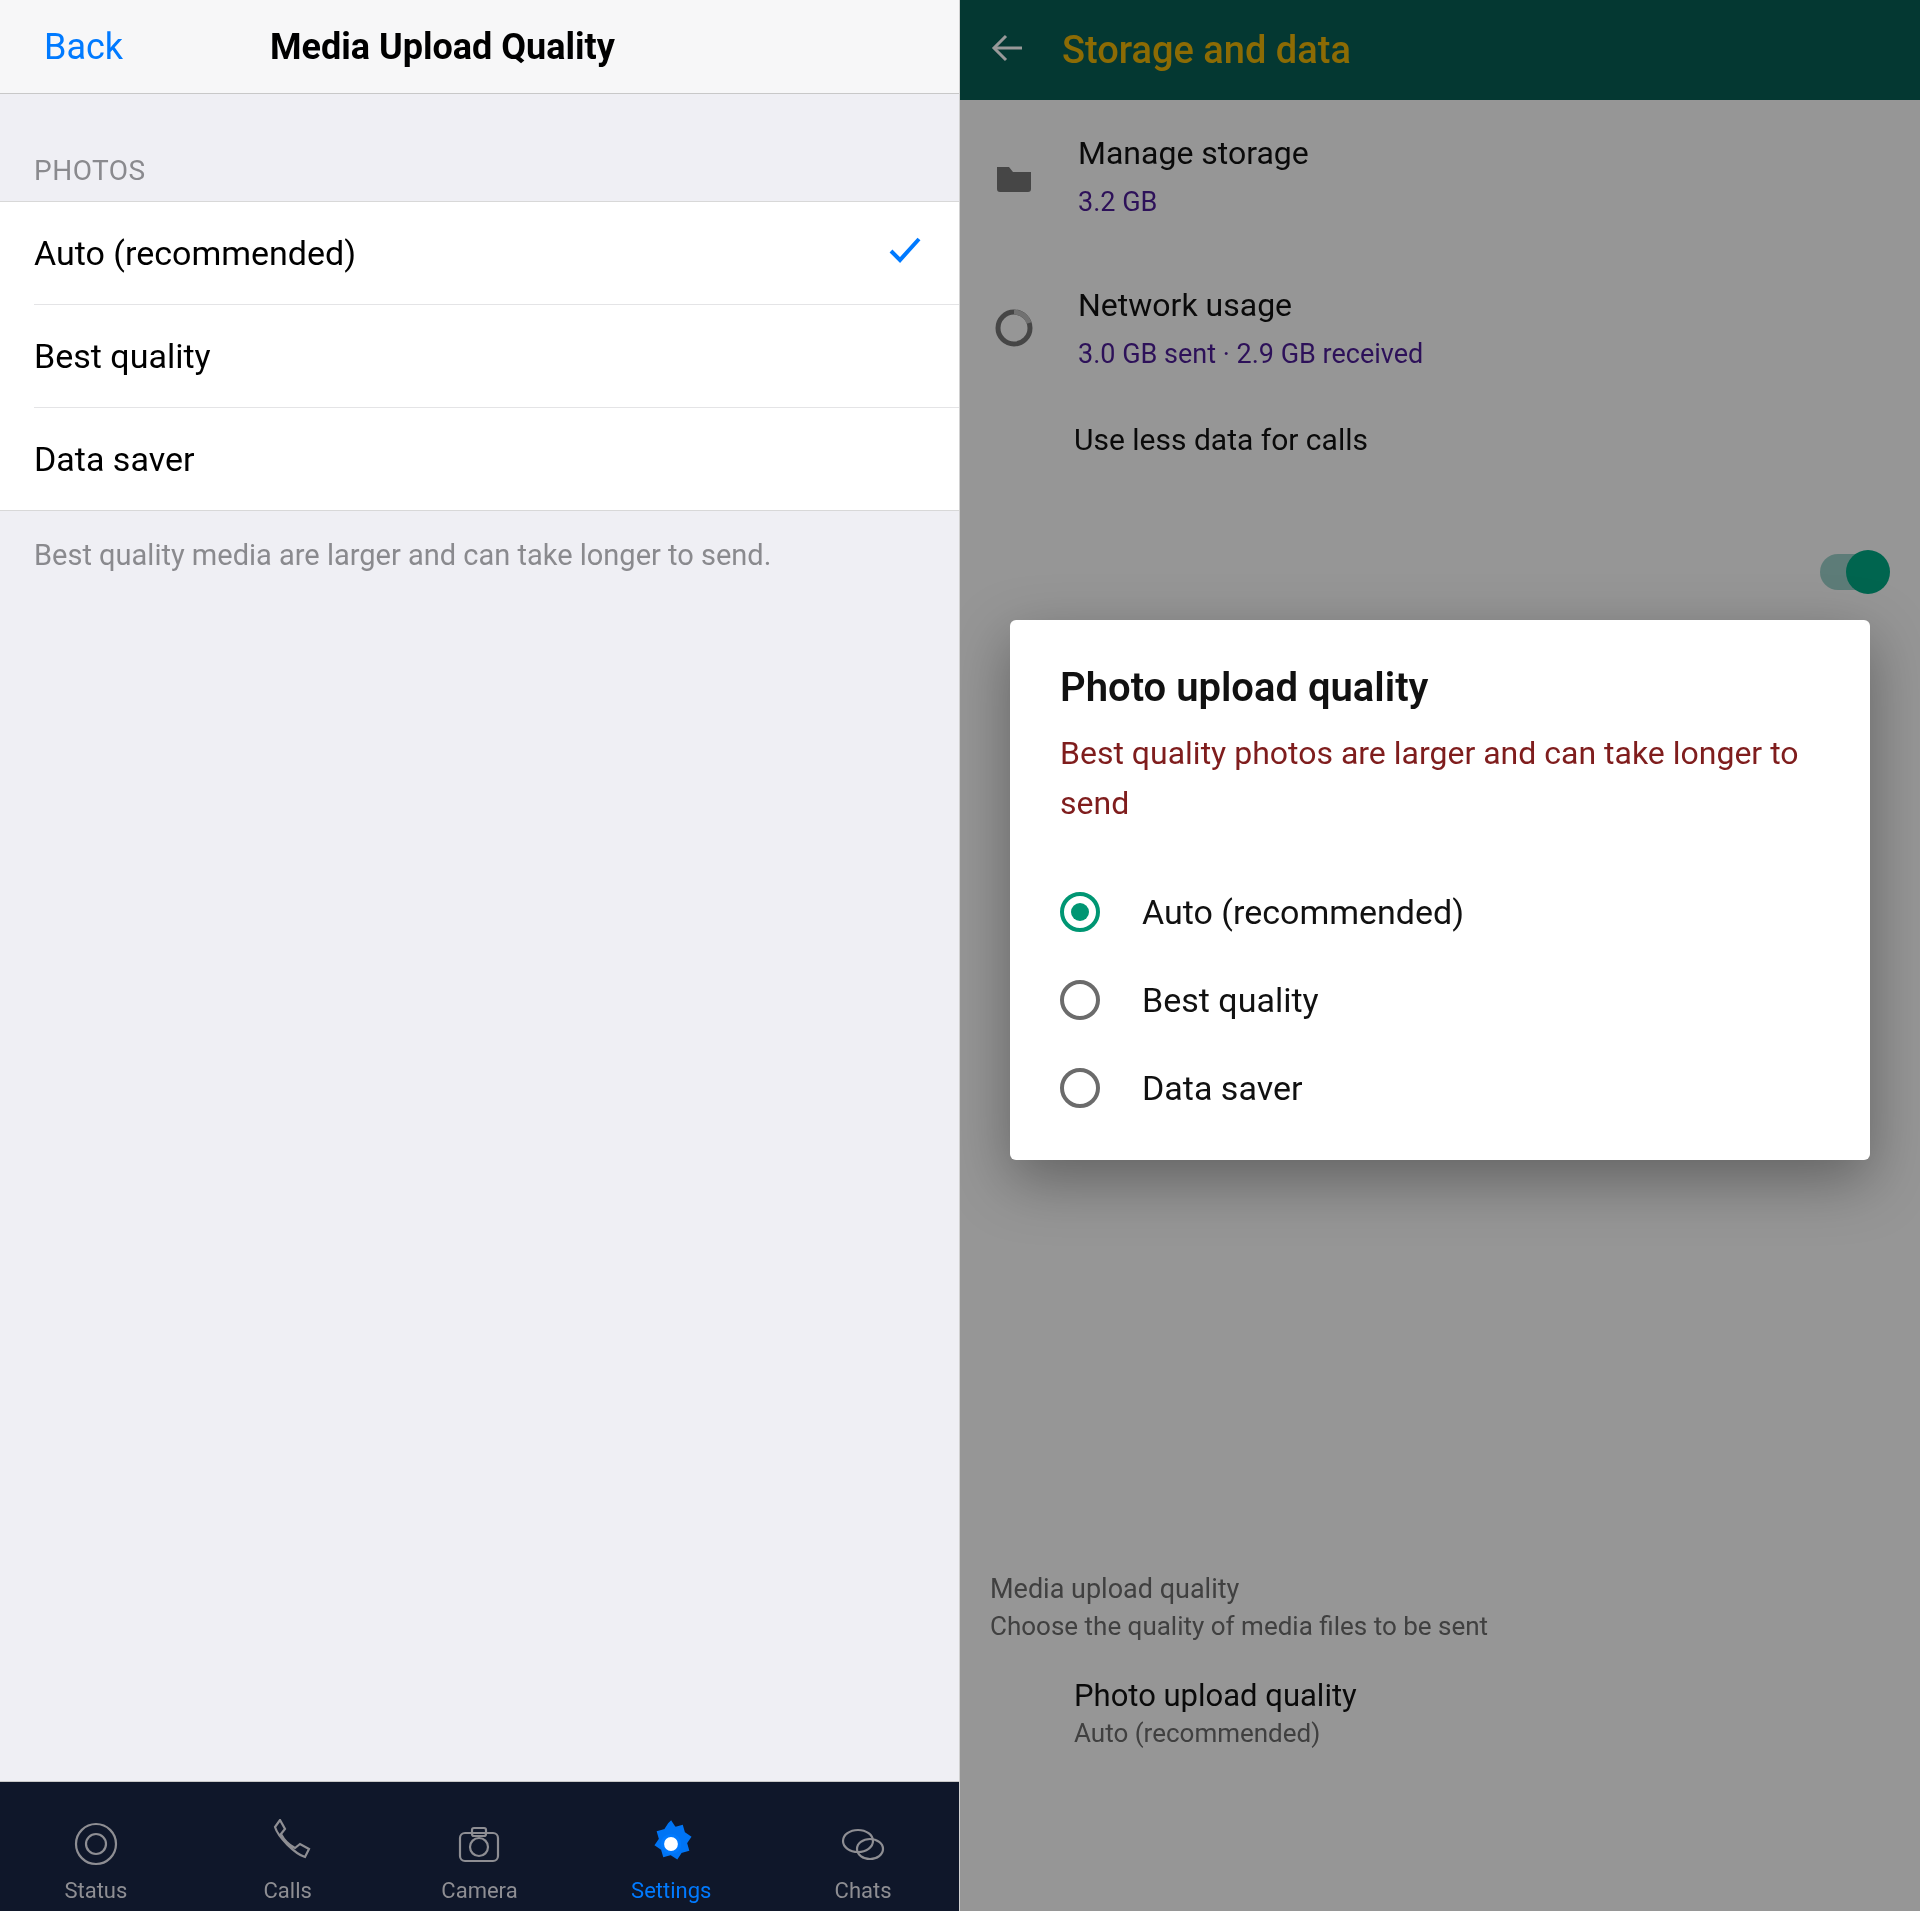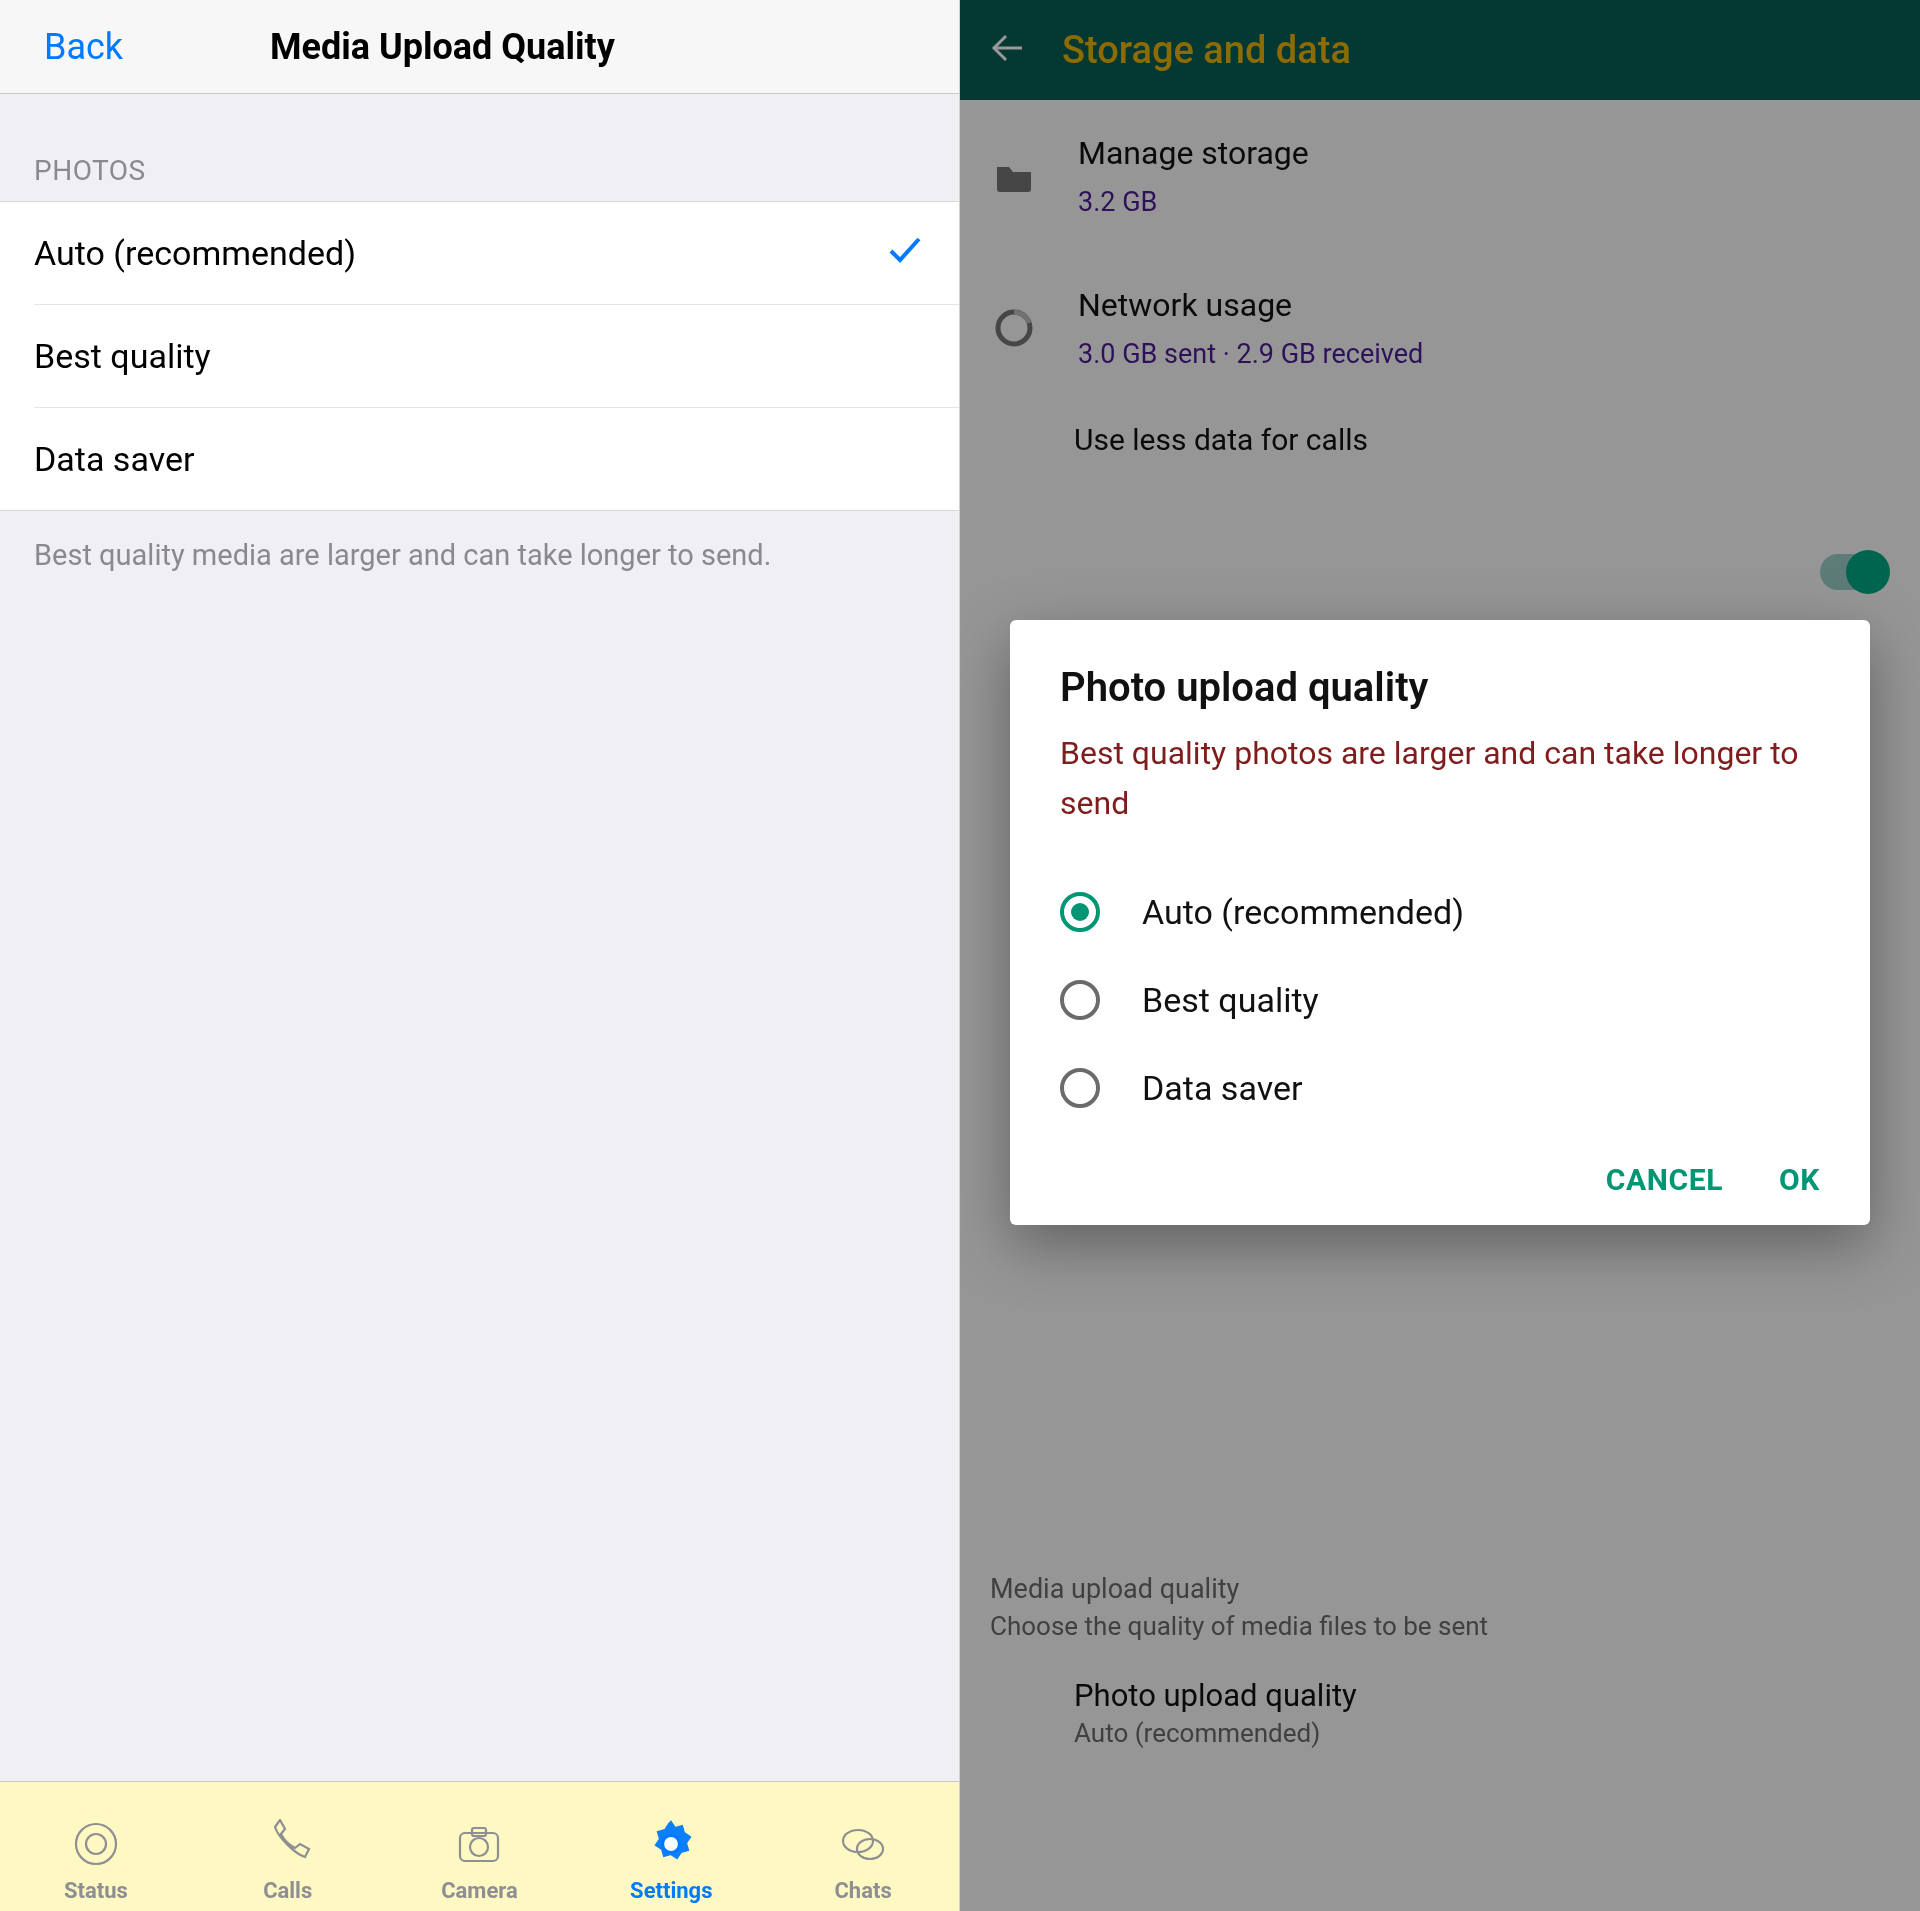--- a/index.html
+++ b/index.html
@@ -35,22 +35,22 @@
   }
   .ios-list .sep { height:1px; background:#e4e4e6; margin-left:34px; }
   .ios-check { color:#007aff; }
   .ios-check svg { width:40px; height:40px; stroke:#007aff; stroke-width:4; fill:none; }
   .ios-footer-note {
     font-size: 29px; color:#8a8a8e; padding: 24px 34px; line-height:1.4;
   }
 
   .ios-tabbar {
     position:absolute; bottom:0; left:0; right:0; height:130px;
-    background:#fef9c3; border-top:1px solid #c8c8c8;
-    display:flex; justify-content:space-around; align-items:flex-end; padding-bottom:8px;font-weight:bold;
+    background:#0f172a; border-top:1px solid #c8c8c8;
+    display:flex; justify-content:space-around; align-items:flex-end; padding-bottom:8px;
   }
   .tab { display:flex; flex-direction:column; align-items:center; gap:6px; color:#8e8e93; font-size:22px; flex:1; }
   .tab.active { color:#007aff; }
   .tab .ico { width:56px; height:56px; display:flex; align-items:center; justify-content:center; }
   .tab svg { width:50px; height:50px; stroke:#8e8e93; fill:none; stroke-width:2.2; }
   .tab.active svg { stroke:#007aff; fill:#007aff22; }
   .tab.active.settings svg { stroke:#007aff; fill:#007aff; }
 
   
   .and {
@@ -253,18 +253,14 @@
     </div>
     <div class="and-radio-row">
       <span class="radio"></span>
       <span class="lbl">Best quality</span>
     </div>
     <div class="and-radio-row">
       <span class="radio"></span>
       <span class="lbl">Data saver</span>
     </div>
 
-    <div class="and-actions">
-      <span class="btn">CANCEL</span>
-      <span class="btn">OK</span>
-    </div>
   </div>
 </div>
 
 </body></html>

